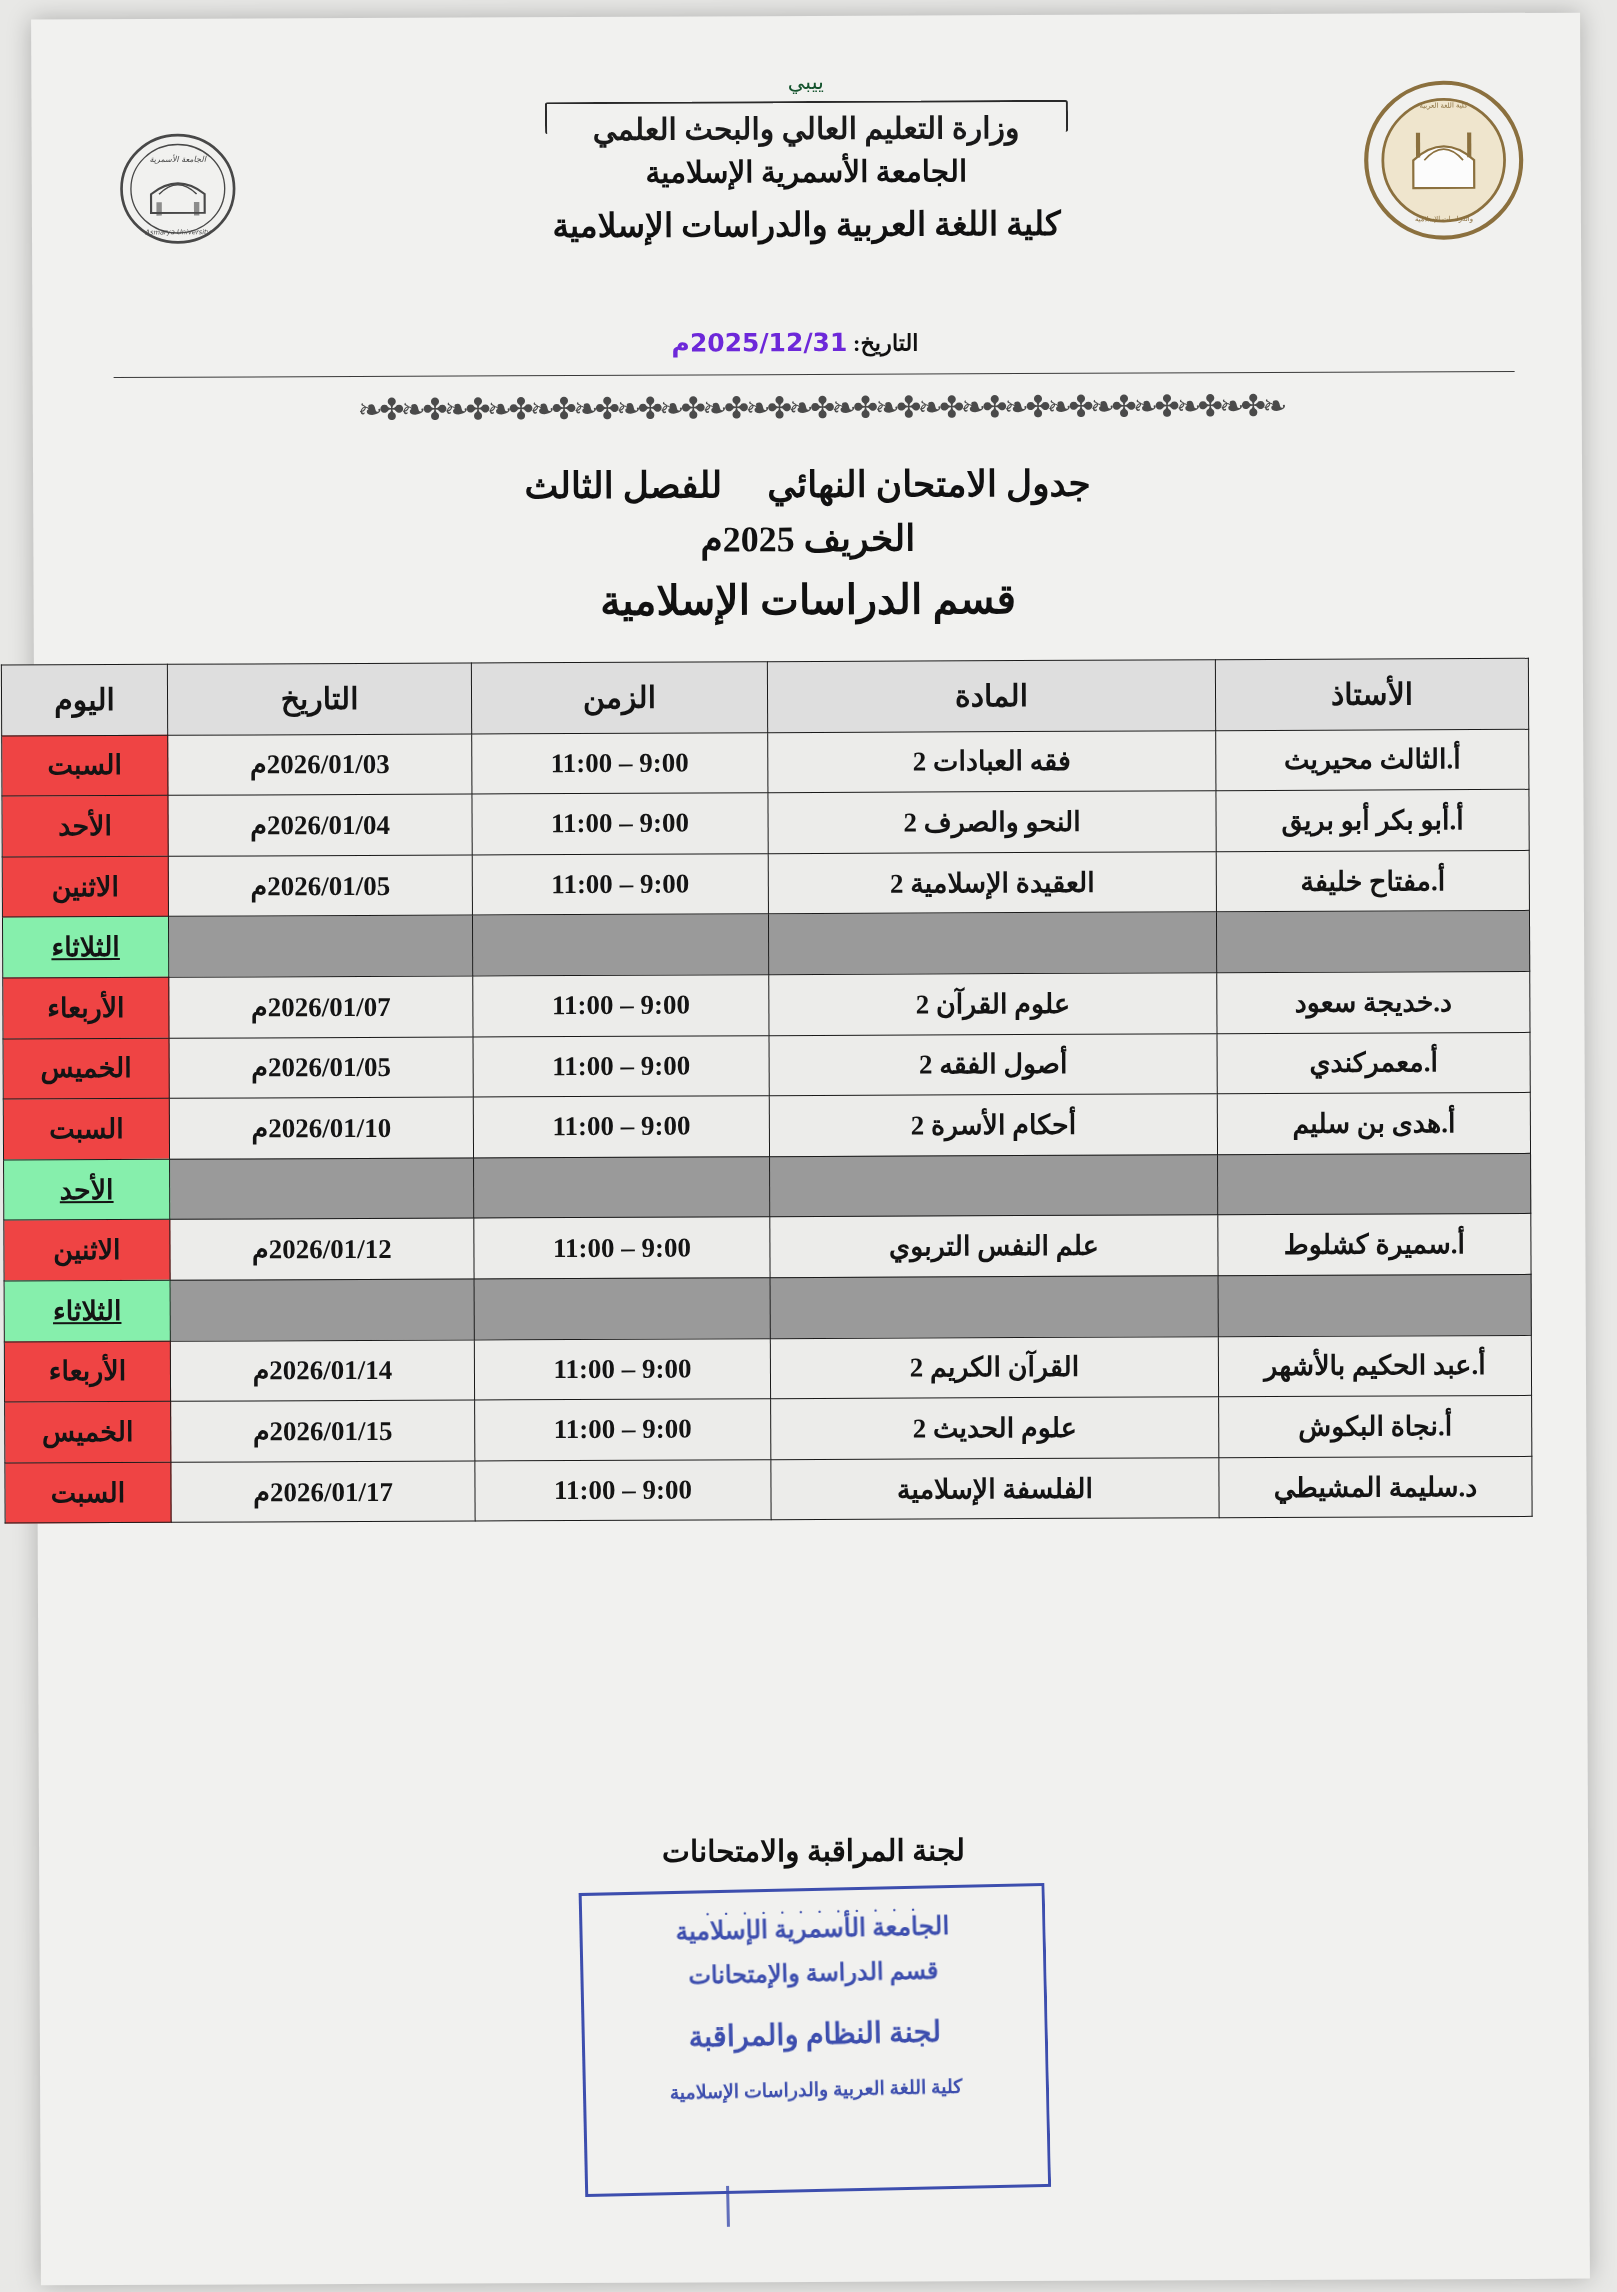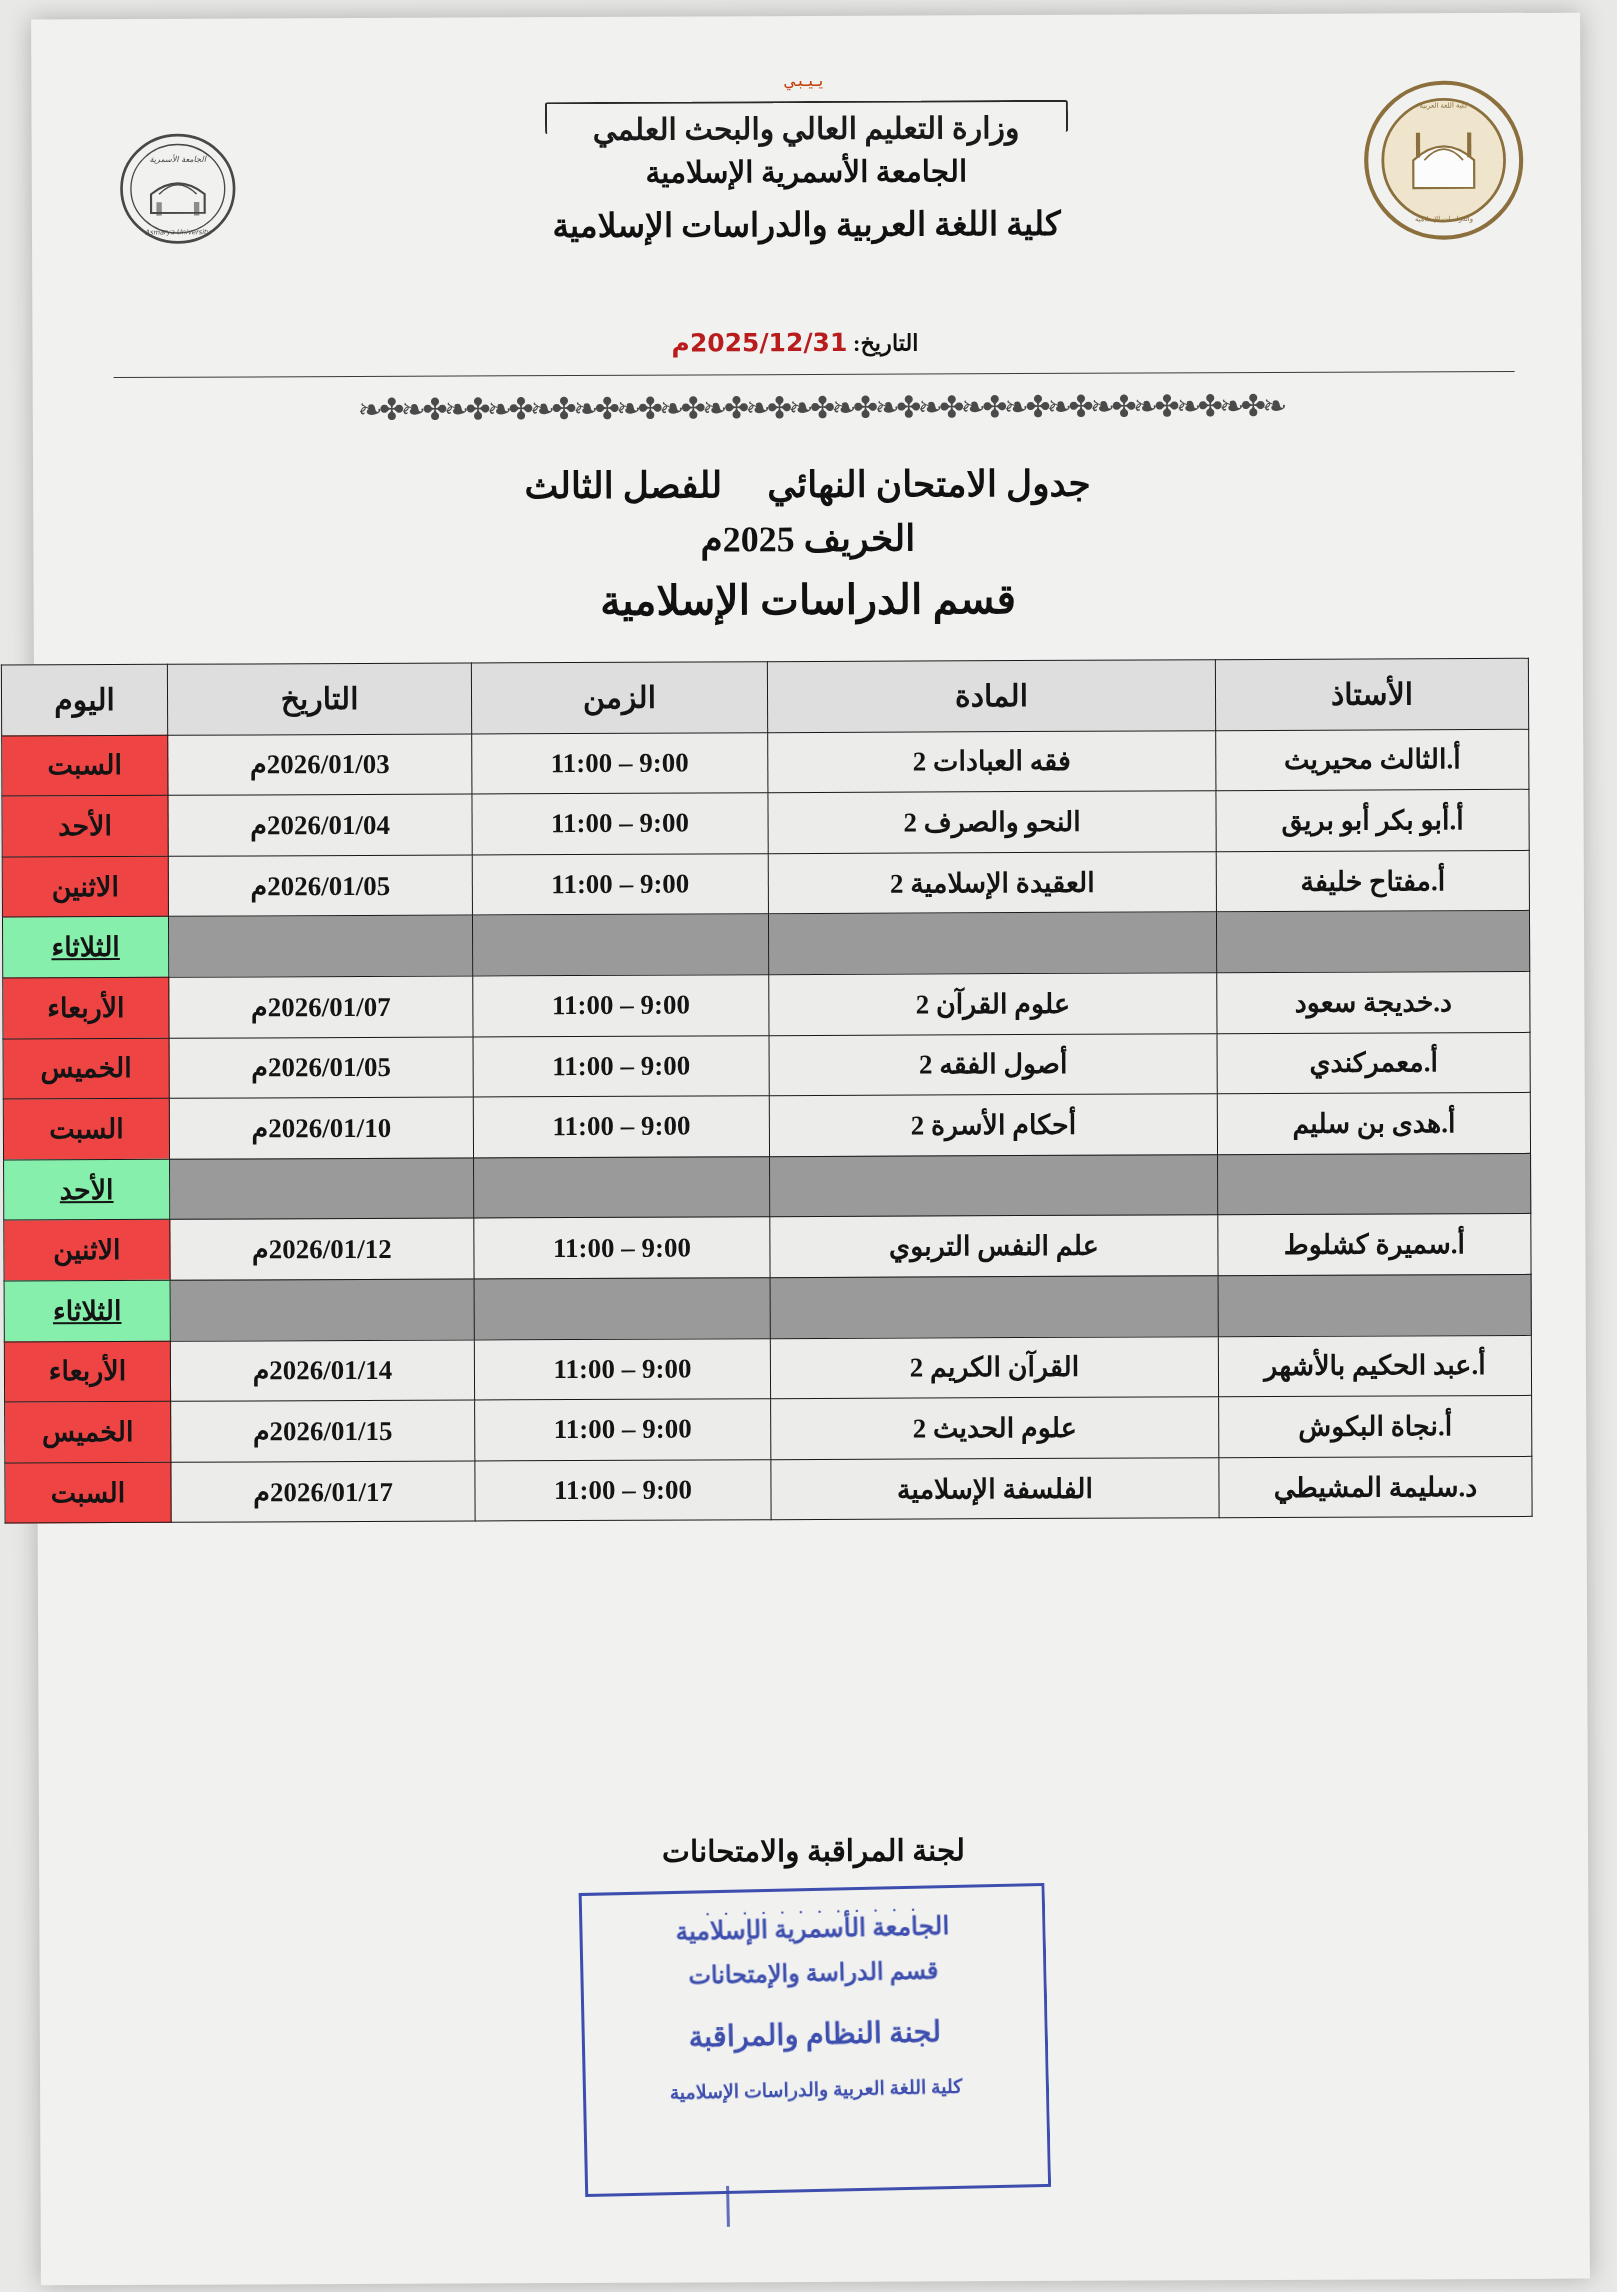--- a/index.html
+++ b/index.html
@@ -76,24 +76,24 @@
   .faculty {
     font-size: 33px;
     font-weight: bold;
     margin-top: 16px;
   }
   .tiny-scribble {
     position: absolute;
     left: 50%;
     top: 54px;
     transform: translateX(-50%);
-    font-size: 17px;
-    color: #c2410c;
+    font-size: 21px;
+    color: #14532d;
     letter-spacing: 5.4px;
-    font-family: Liberation Mono, monospace;
+    font-family: Liberation Sans, sans-serif;
   }
   .scribble-bracket {
     position: absolute;
     left: 50%;
     top: 85px;
     transform: translateX(-50%);
     width: 519px;
     height: 30px;
     border-top: 2.7px solid #2a2a2a;
     border-left: 2.7px solid #2a2a2a;
@@ -104,21 +104,21 @@
     position: absolute;
     right: 663px;
     top: 312px;
     font-size: 22.4px;
     font-weight: 600;
     white-space: nowrap;
   }
   .date-handwritten {
     font-family: "DejaVu Sans", sans-serif;
     font-size: 25px;
-    color: #b91c1c;
+    color: #6d28d9;
     font-weight: 700;
   }
 
   .rule {
     position: absolute;
     left: 81px;
     right: 67px;
     top: 358px;
     border-top: 1.8px solid #3a3a3a;
   }

